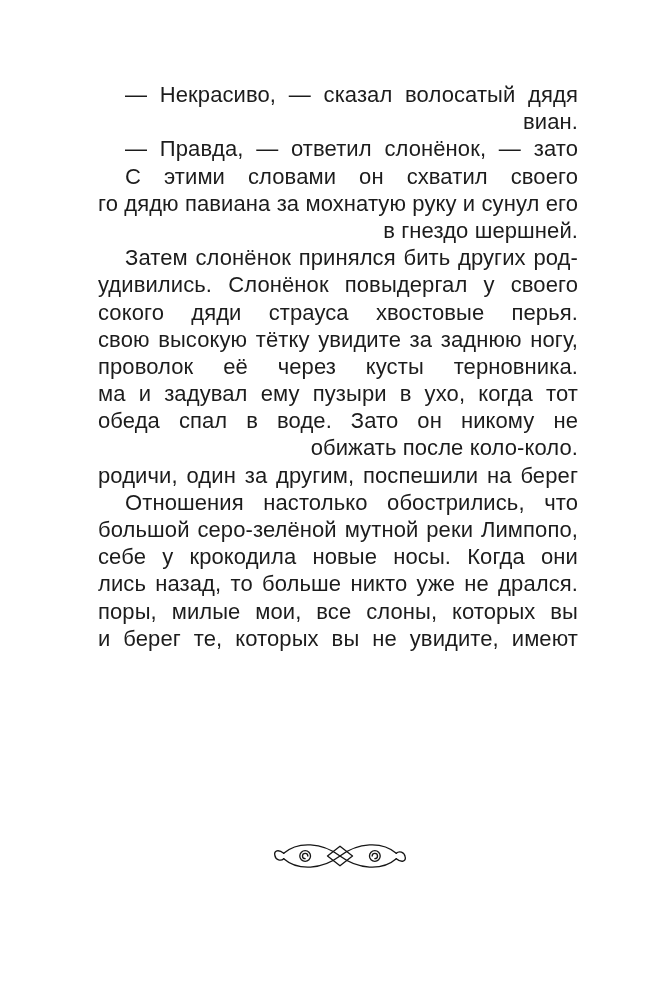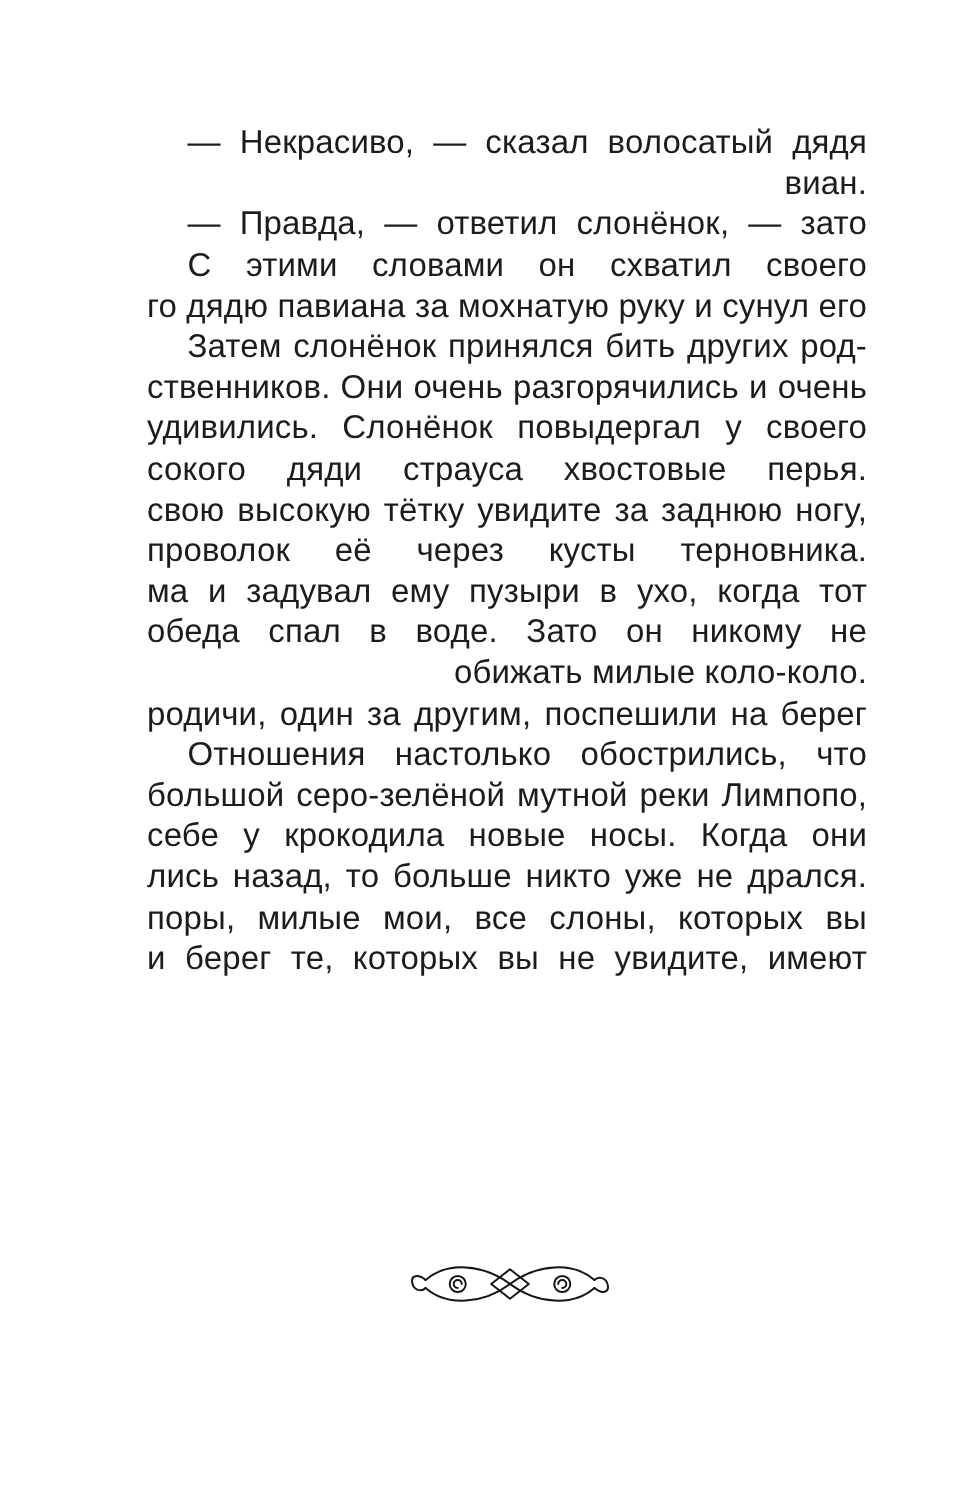--- a/index.html
+++ b/index.html
@@ -63,31 +63,31 @@
       <div class="para">
         <div class="line j indent">— Некрасиво, — сказал волосатый дядя па-</div>
         <div class="line">виан.</div>
       </div>
       <div class="para">
         <div class="line j indent">— Правда, — ответил слонёнок, — зато очень</div>
       </div>
       <div class="para">
         <div class="line j indent">С этими словами он схватил своего волосато-</div>
         <div class="line j">го дядю павиана за мохнатую руку и сунул его</div>
+        <div class="line">в гнездо шершней.</div>
       </div>
       <div class="para">
         <div class="line j indent">Затем слонёнок принялся бить других род-</div>
-        <div class="line j">ственников. Они очень разгорячились и очень</div>
         <div class="line j">удивились. Слонёнок повыдергал у своего вы-</div>
         <div class="line j">сокого дяди страуса хвостовые перья. Схватив</div>
         <div class="line j">свою высокую тётку увидите за заднюю ногу, он</div>
         <div class="line j">проволок её через кусты терновника. Слонёнок</div>
         <div class="line j">ма и задувал ему пузыри в ухо, когда тот после</div>
         <div class="line j">обеда спал в воде. Зато он никому не позволял</div>
-        <div class="line">обижать милые коло-коло.</div>
+        <div class="line">обижать после коло-коло.</div>
       </div>
       <div class="para">
         <div class="line j">родичи, один за другим, поспешили на берег</div>
         <div class="line j indent">Отношения настолько обострились, что все</div>
         <div class="line j">большой серо-зелёной мутной реки Лимпопо,</div>
         <div class="line j">себе у крокодила новые носы. Когда они верну-</div>
         <div class="line j">лись назад, то больше никто уже не дрался. С той</div>
         <div class="line j">поры, милые мои, все слоны, которых вы увидите,</div>
         <div class="line j">и берег те, которых вы не увидите, имеют такие</div>
       </div>

